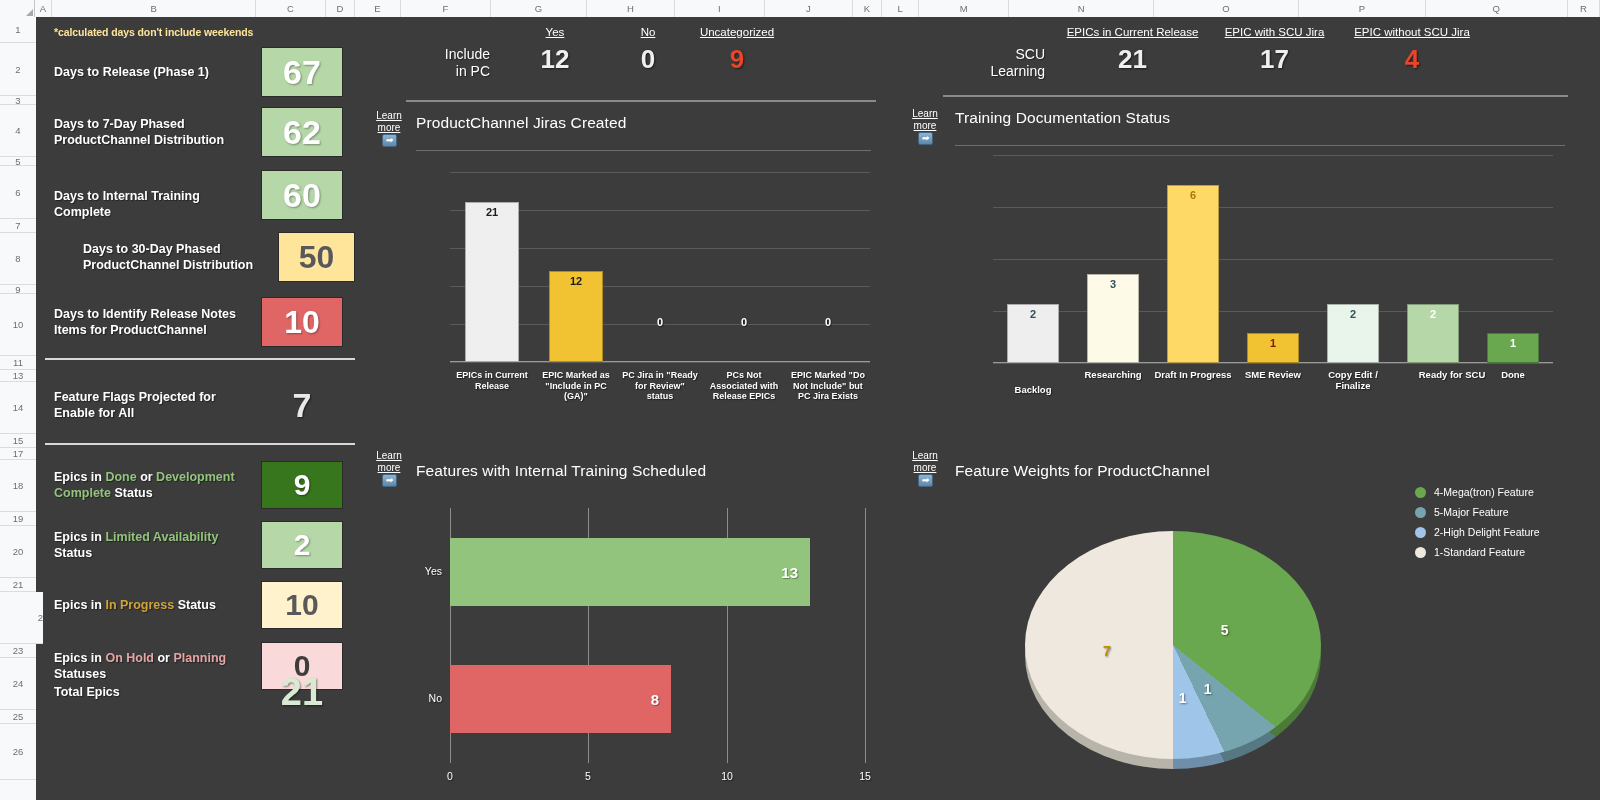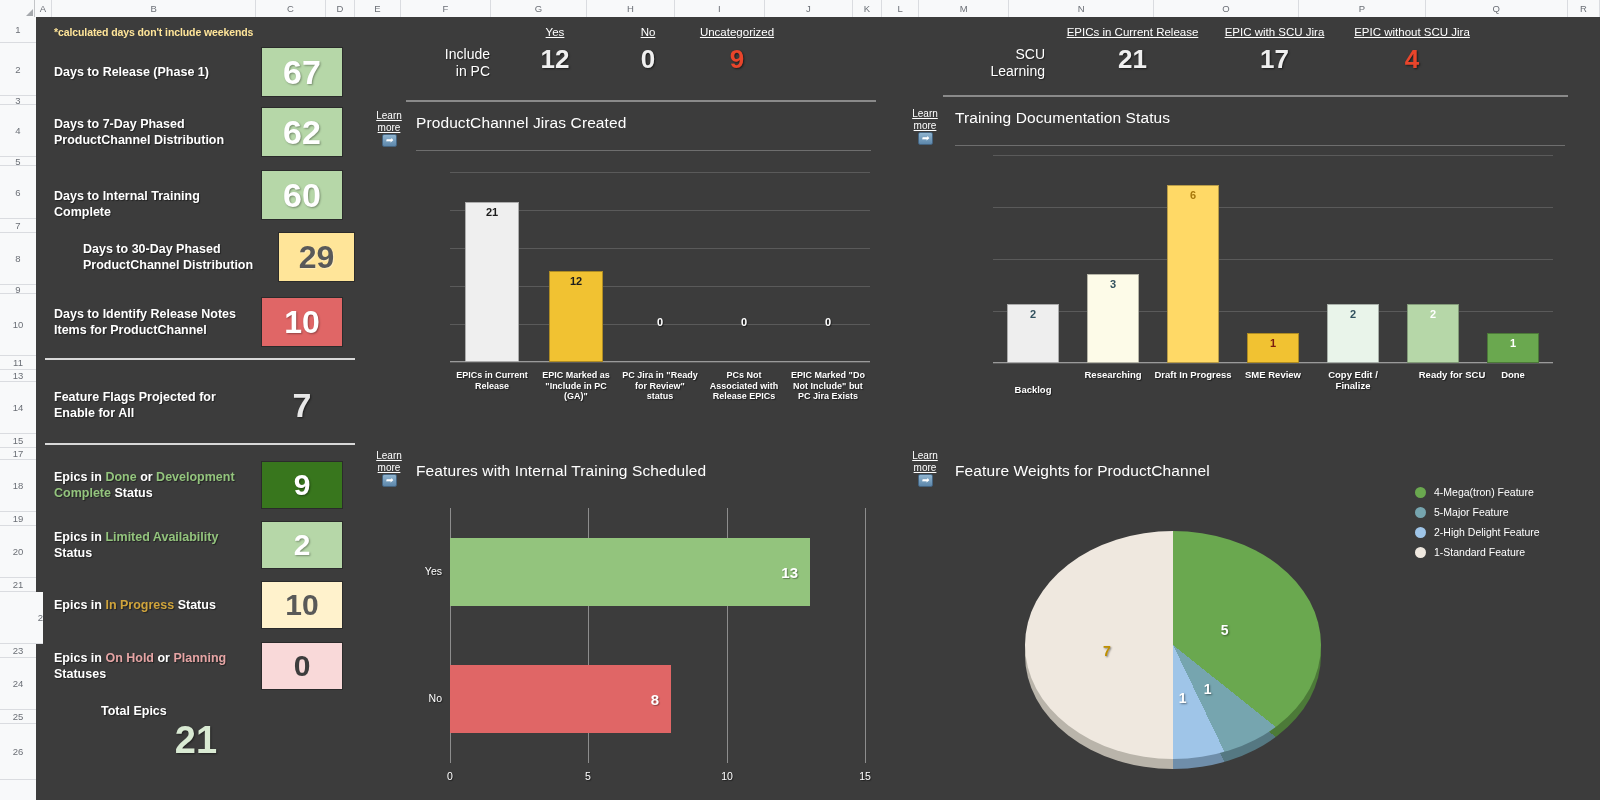--- a/index.html
+++ b/index.html
@@ -191,21 +191,21 @@
       <div class="kpi-box" style="height:50px;background:#b6d7a8;font-size:34px;color:#ffffff;text-shadow:1px 1px 2px rgba(0,0,0,.35);">62</div>
     </div>
 
     <div class="kpi-row" style="top:149px;height:54px;align-items:flex-end;">
       <div class="kpi-label">Days to Internal Training Complete</div>
       <div class="kpi-box" style="height:50px;background:#b6d7a8;font-size:34px;color:#ffffff;text-shadow:1px 1px 2px rgba(0,0,0,.35);">60</div>
     </div>
 
     <div class="kpi-row" style="top:213px;height:54px;padding-left:29px;">
       <div class="kpi-label">Days to 30-Day Phased ProductChannel Distribution</div>
-      <div class="kpi-box" style="height:50px;background:#ffe599;font-size:32px;color:#595959;text-shadow:1px 1px 1px rgba(255,255,255,.35);">29</div>
+      <div class="kpi-box" style="height:50px;background:#ffe599;font-size:32px;color:#595959;text-shadow:1px 1px 1px rgba(255,255,255,.35);">50</div>
     </div>
 
     <div class="kpi-row" style="top:276px;height:58px;">
       <div class="kpi-label">Days to Identify Release Notes Items for ProductChannel</div>
       <div class="kpi-box" style="height:50px;background:#e06666;font-size:32px;color:#ffffff;text-shadow:1px 1px 2px rgba(0,0,0,.35);">10</div>
     </div>
 
     <div class="divider" style="top:341px;"></div>
 
     <div class="kpi-row" style="top:358px;height:60px;">
@@ -228,21 +228,21 @@
     <div class="kpi-row" style="top:561px;height:54px;">
       <div class="kpi-label">Epics in <span class="y">In Progress</span> Status</div>
       <div class="kpi-box" style="height:48px;background:#fff2cc;font-size:30px;color:#595959;">10</div>
     </div>
 
     <div class="kpi-row" style="top:622px;height:54px;">
       <div class="kpi-label">Epics in <span class="p">On Hold</span> or <span class="p">Planning</span> Statuses</div>
       <div class="kpi-box" style="height:48px;background:#f9d9d9;font-size:30px;color:#3d3d3d;">0</div>
     </div>
 
-    <div class="kpi-row" style="top:686px;height:54px;flex-direction:column;">
+    <div class="kpi-row" style="top:648px;height:54px;">
       <div class="kpi-label">Total Epics</div>
       <div class="kpi-box plain" style="height:50px;font-size:38px;color:#d9ead3;text-shadow:1px 1px 2px rgba(0,0,0,.45);">21</div>
     </div>
   </div>
 
   <div class="stat-block" style="left:400px;top:20px;width:470px;height:78px;">
     <div class="stat-title" style="left:0;top:26px;width:90px;">Include<br>in PC</div>
 
     <div class="stat-col" style="left:110px;top:6px;width:90px;">
       <div class="stat-head">Yes</div>

